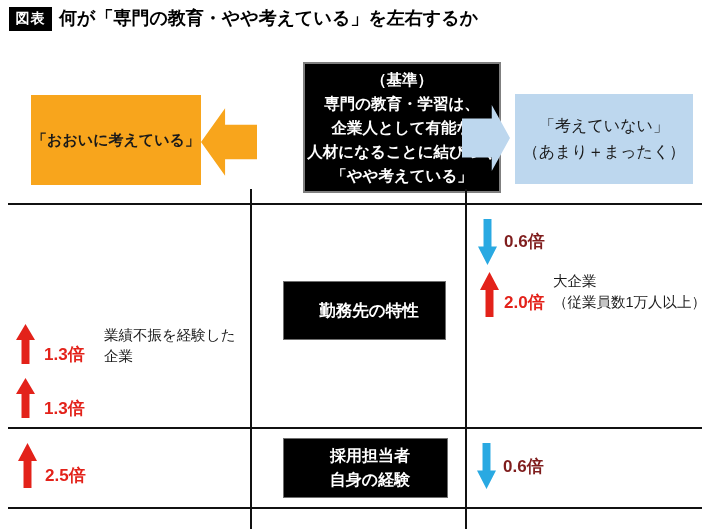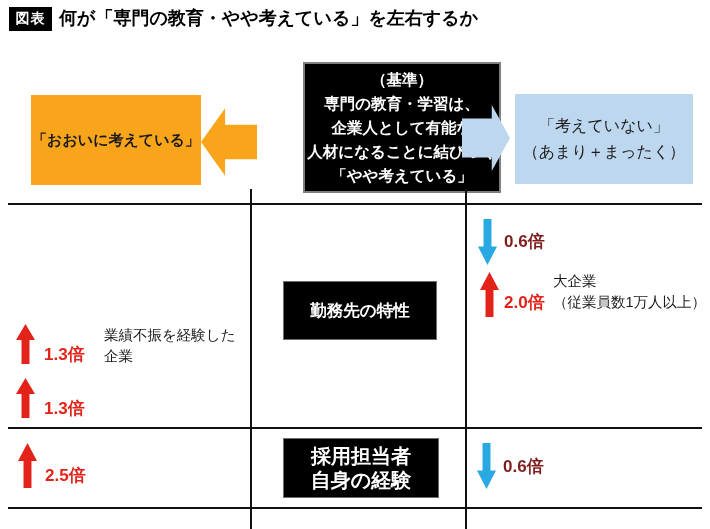--- a/index.html
+++ b/index.html
@@ -45,23 +45,24 @@
     clip-path:polygon(100% 50%,62% 3%,62% 22%,0 22%,0 78%,62% 78%,62% 97%);
   }
   
   .hline{left:8px;width:694px;height:2px;background:#111;}
   .vline{width:2px;background:#111;top:189px;height:340px;}
   
   .section-box{
     background:#000;border:1px solid #6e6e6e;color:#fff;font-weight:bold;
     display:flex;align-items:center;justify-content:center;text-align:center;
     white-space:pre-line;
+    padding-left:9px;
   }
   .wp-box{left:283px;top:281px;width:152px;height:57px;font-size:16.5px;}
-  .rec-box{left:283px;top:438px;width:154px;height:58px;font-size:20px;line-height:24px;}
+  .rec-box{left:283px;top:438px;width:154px;height:58px;font-size:16px;line-height:24px;}
   
   .uarrow{
     width:19px;height:40px;background:#E3221A;
     clip-path:polygon(50% 0,100% 40%,71% 40%,71% 100%,29% 100%,29% 40%,0 40%);
   }
   .darrow{
     width:19px;height:46px;background:#29A9E2;
     clip-path:polygon(29% 0,71% 0,71% 60%,100% 60%,50% 100%,0 60%,29% 60%);
   }
   .val{font-size:17px;font-weight:bold;white-space:nowrap;}

